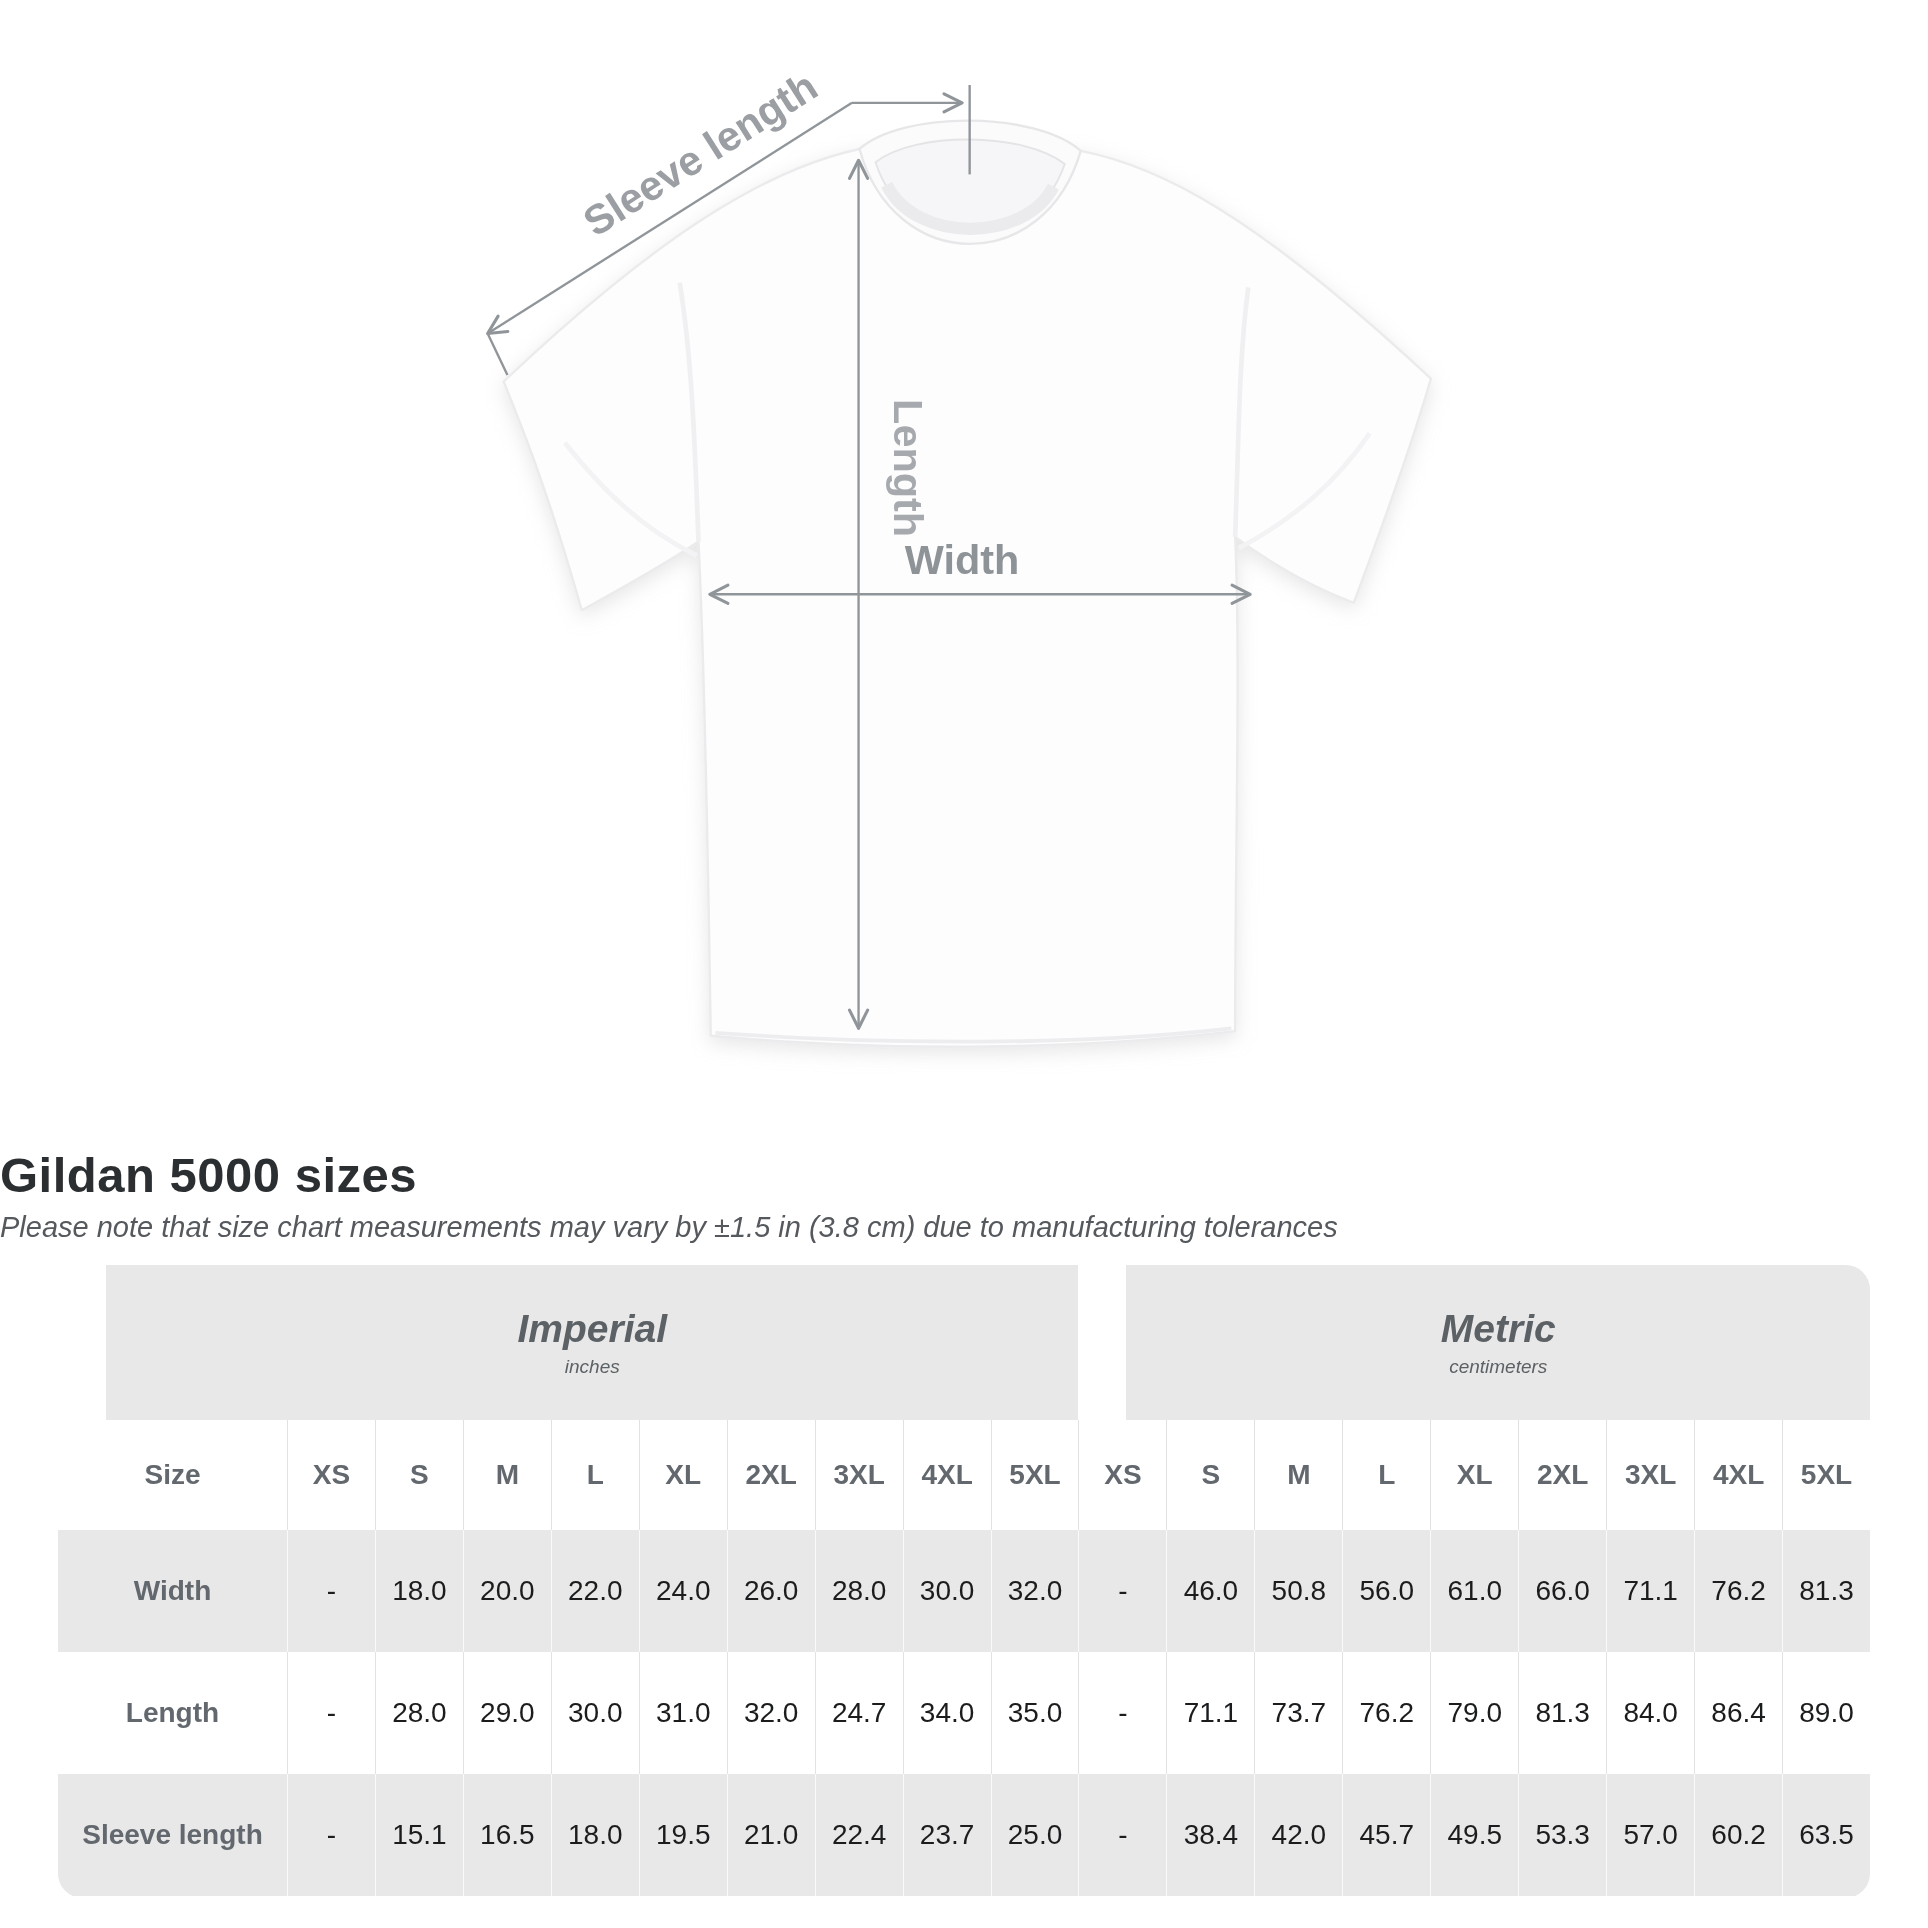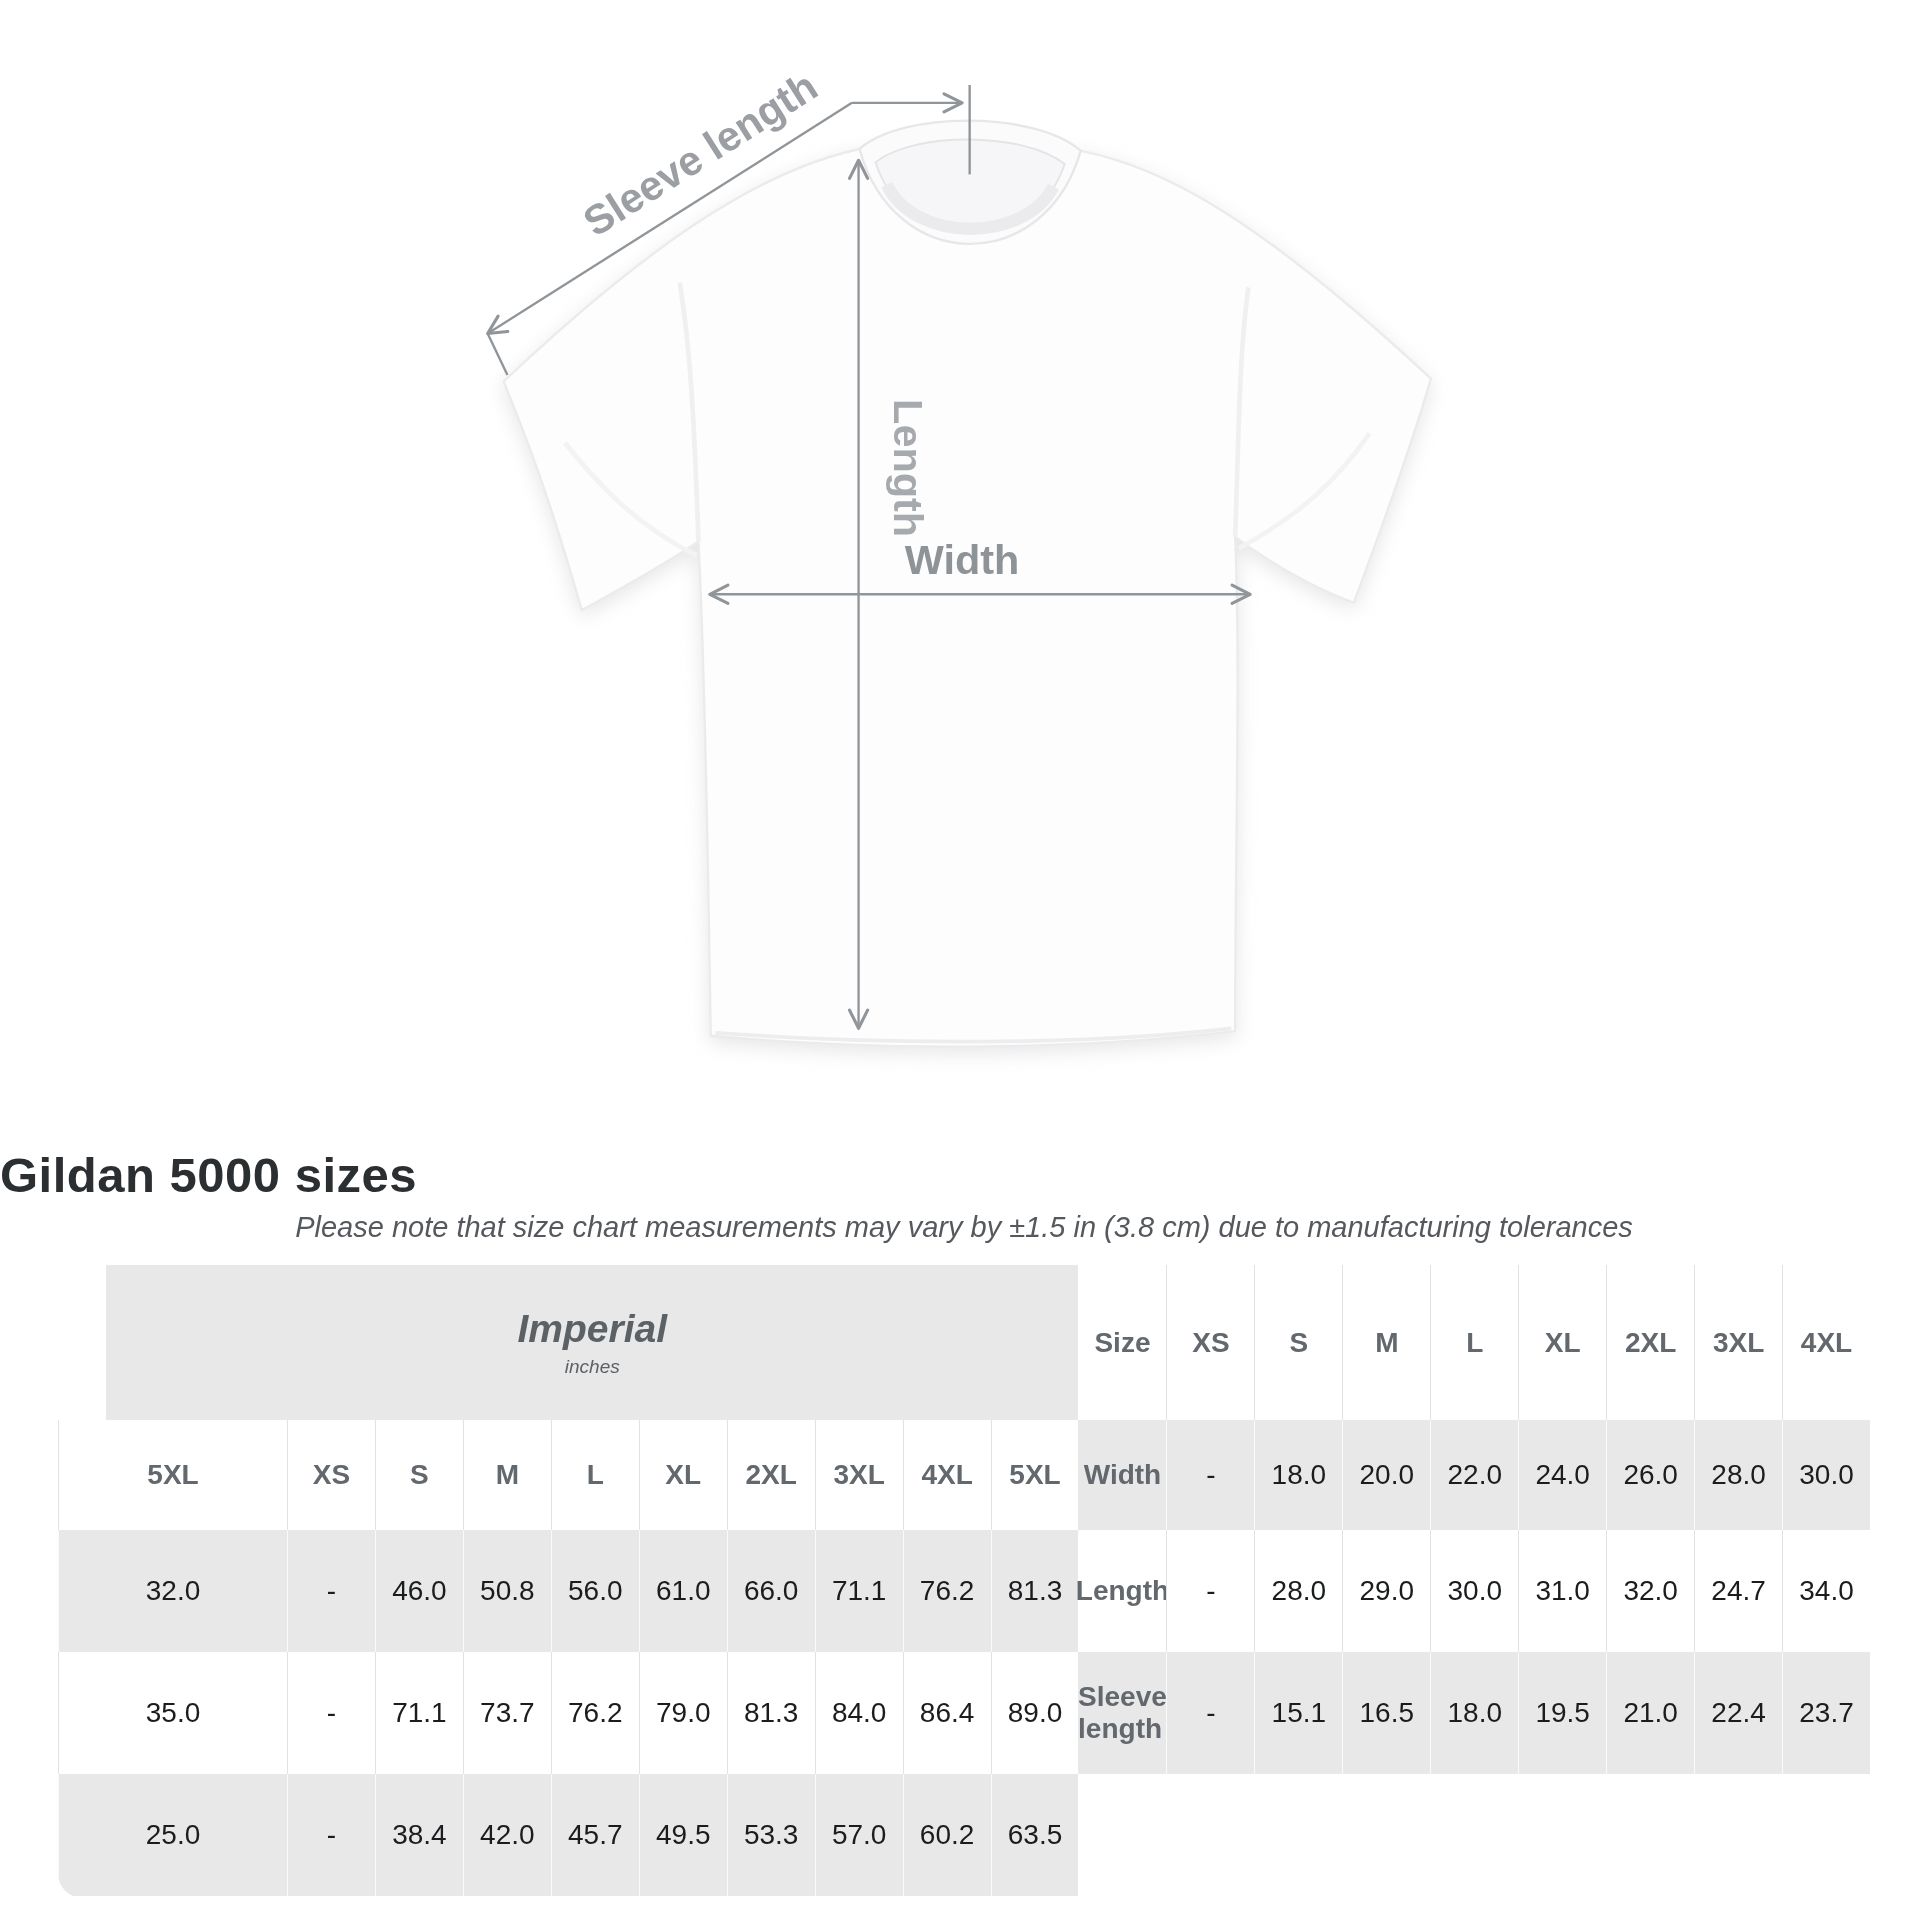--- a/index.html
+++ b/index.html
@@ -14,21 +14,21 @@
   .diagram-wrap svg{display:block;width:100%;height:100%;}
 
   
   .chart-title{
     position:absolute;left:0;top:1147px;width:1928px;
     font-size:49px;font-weight:700;color:#2c2f31;
     letter-spacing:0.5px;
   }
   .chart-subtitle{
     position:absolute;left:0;top:1211px;width:1928px;
-    text-align:center;font-size:29px;font-style:italic;color:#55595d;
+    text-align:left;font-size:29px;font-style:italic;color:#55595d;
   }
 
   
   .size-table{
     position:absolute;left:58px;top:1265px;width:1812px;height:633px;
     display:grid;
     grid-template-columns:229px repeat(18,1fr);
     grid-template-rows:155px 110px 122px 122px 122px;
     border-radius:24.5px;overflow:hidden;
     background:#ffffff;
@@ -109,20 +109,24 @@
   </svg>
 </div>
 
 <div class="chart-title">Gildan 5000 sizes</div>
 <div class="chart-subtitle">Please note that size chart measurements may vary by ±1.5 in (3.8 cm) due to manufacturing tolerances</div>
 
 <div class="size-table">
   <div class="cell band band-imperial">
     <div class="band-title">Imperial</div>
     <div class="band-sub">inches</div>
+  </div>
+  <div class="cell band band-metric">
+    <div class="band-title">Metric</div>
+    <div class="band-sub">centimeters</div>
   </div>
 
 <div class="cell hdr cell-white">Size</div>
     <div class="cell hdr cell-white sep-white">XS</div>
     <div class="cell hdr cell-white sep-white">S</div>
     <div class="cell hdr cell-white sep-white">M</div>
     <div class="cell hdr cell-white sep-white">L</div>
     <div class="cell hdr cell-white sep-white">XL</div>
     <div class="cell hdr cell-white sep-white">2XL</div>
     <div class="cell hdr cell-white sep-white">3XL</div>

